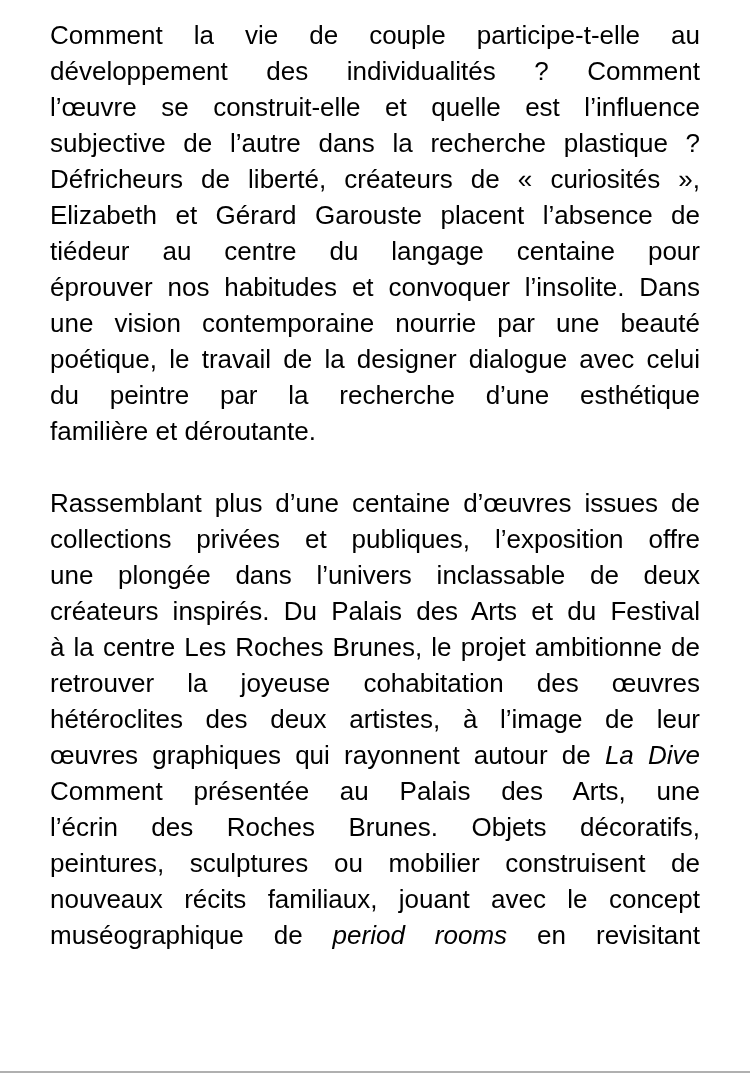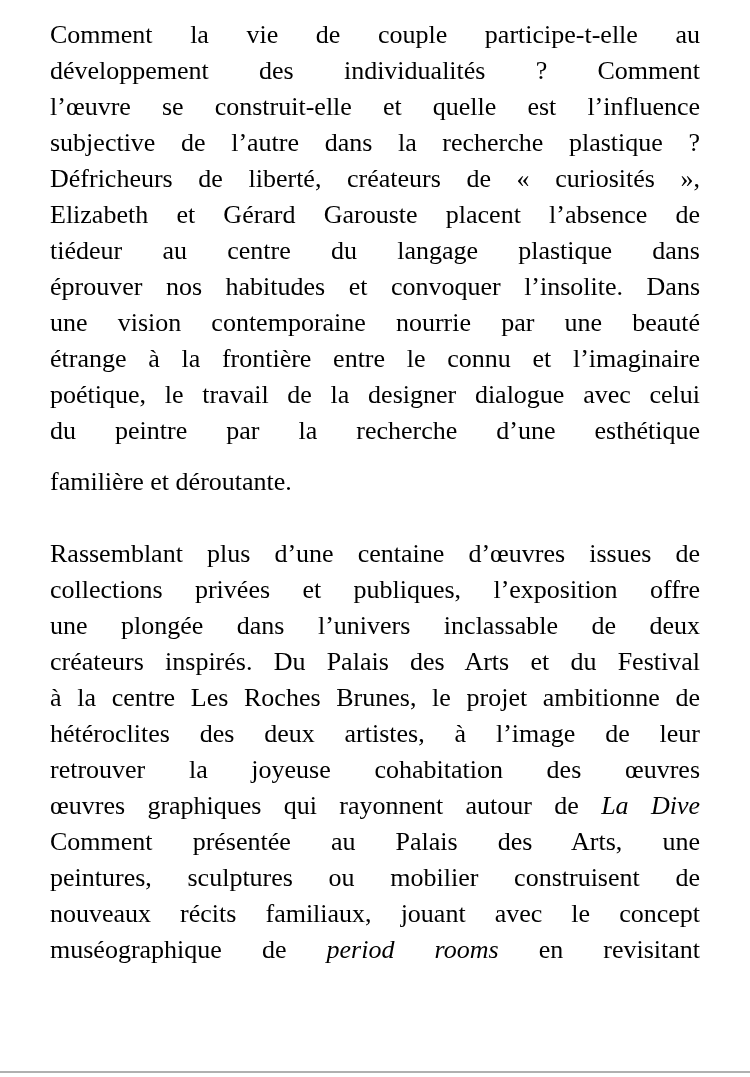--- a/index.html
+++ b/index.html
@@ -6,21 +6,21 @@
   html, body {
     width: 750px; height: 1077px;
     background: #ffffff;
     overflow: hidden;
   }
   .page {
     position: absolute;
     left: 0; top: 0;
     width: 750px; height: 913px;
     background: #ffffff;
-    font-family: Liberation Serif, serif;
+    font-family: Liberation Sans, sans-serif;
     color: #000000;
     padding-left: 18px;
   }
   .text-clip {
     position: absolute;
     left: 0; top: 0;
     width: 750px; height: 1071px;
     overflow: hidden;
   }
   .text-block {
@@ -32,21 +32,20 @@
     letter-spacing: 0;
   }
   .text-line {
     text-align: justify;
     text-align-last: justify;
     text-justify: inter-word;
     white-space: nowrap;
   }
   .text-line.end {
     text-align-last: left;
-    margin-top: 15px;
   }
   .para-gap {
     height: 36px;
   }
   .text-line em {
     font-style: italic;
     margin-top: 36px;
   }
   .bottom-rule {
     position: absolute;
@@ -60,36 +59,36 @@
 
 <main class="page" style="color: rgb(0, 0, 0); background: rgb(255, 255, 255);">
   <div class="text-clip">
     <div class="text-block" id="text-block">
         <div class="text-line"><span>Comment la vie de couple participe-t-elle au</span></div>
         <div class="text-line"><span>développement des individualités ? Comment</span></div>
         <div class="text-line"><span>l’œuvre se construit-elle et quelle est l’influence</span></div>
         <div class="text-line"><span>subjective de l’autre dans la recherche plastique ?</span></div>
         <div class="text-line"><span>Défricheurs de liberté, créateurs de « curiosités »,</span></div>
         <div class="text-line"><span>Elizabeth et Gérard Garouste placent l’absence de</span></div>
-        <div class="text-line"><span>tiédeur au centre du langage plastique dans</span></div>
+        <div class="text-line"><span>tiédeur au centre du langage centaine pour</span></div>
         <div class="text-line"><span>éprouver nos habitudes et convoquer l’insolite. Dans</span></div>
         <div class="text-line"><span>une vision contemporaine nourrie par une beauté</span></div>
-        <div class="text-line"><span>étrange à la frontière entre le connu et l’imaginaire</span></div>
         <div class="text-line"><span>poétique, le travail de la designer dialogue avec celui</span></div>
         <div class="text-line"><span>du peintre par la recherche d’une esthétique</span></div>
         <div class="text-line end"><span>familière et déroutante.</span></div>
         <div class="para-gap"></div>
         <div class="text-line"><span>Rassemblant plus d’une centaine d’œuvres issues de</span></div>
         <div class="text-line"><span>collections privées et publiques, l’exposition offre</span></div>
         <div class="text-line"><span>une plongée dans l’univers inclassable de deux</span></div>
         <div class="text-line"><span>créateurs inspirés. Du Palais des Arts et du Festival</span></div>
         <div class="text-line"><span>à la centre Les Roches Brunes, le projet ambitionne de</span></div>
+        <div class="text-line"><span>retrouver la joyeuse cohabitation des œuvres</span></div>
         <div class="text-line"><span>hétéroclites des deux artistes, à l’image de leur</span></div>
-        <div class="text-line"><span>retrouver la joyeuse cohabitation des œuvres</span></div>
         <div class="text-line"><span>œuvres graphiques qui rayonnent autour de </span><em>La Dive</em></div>
         <div class="text-line"><span>Comment présentée au Palais des Arts, une</span></div>
+        <div class="text-line"><span>l’écrin des Roches Brunes. Objets décoratifs,</span></div>
         <div class="text-line"><span>peintures, sculptures ou mobilier construisent de</span></div>
         <div class="text-line"><span>nouveaux récits familiaux, jouant avec le concept</span></div>
         <div class="text-line"><span>muséographique de </span><em>period rooms</em><span> en revisitant</span></div>
       </div>
   </div>
   <div class="bottom-rule" style="background: rgb(176, 176, 176);"></div>
 </main>
 
 </body></html>

